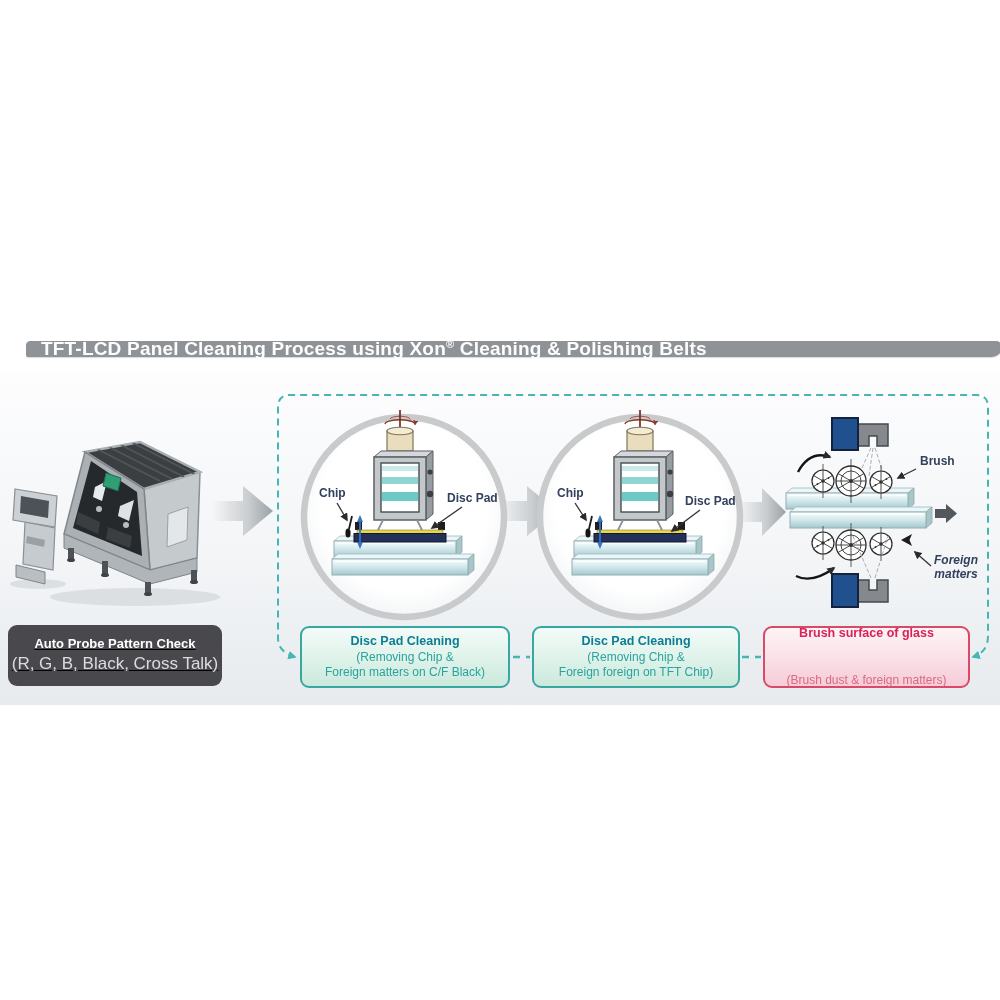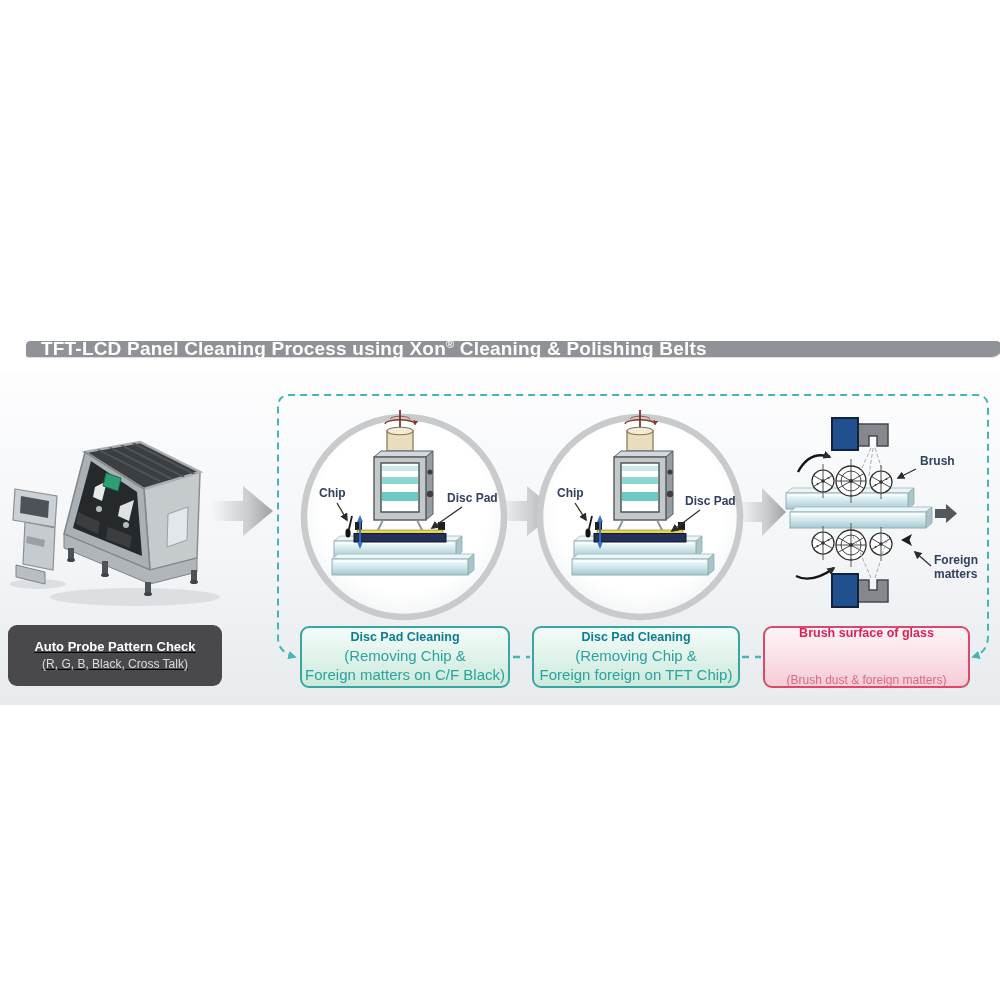--- a/index.html
+++ b/index.html
@@ -1,28 +1,28 @@
 <!DOCTYPE html>
 <html><head>
 <meta charset="utf-8">
 <style>
   html,body{margin:0;padding:0;}
   body{width:1000px;height:1000px;background:#ffffff;font-family:"Liberation Sans",sans-serif;position:relative;overflow:hidden;}
   #panel-bg{position:absolute;left:0;top:373px;width:1000px;height:332px;background:linear-gradient(180deg,#fdfdfe 0%,#f3f5f7 55%,#e7ebee 100%);}
   #title-bar{position:absolute;left:26px;top:341px;width:976px;height:16px;background:#8f9397;border-radius:6px 8px 14px 3px;box-shadow:0 1px 1px rgba(0,0,0,0.15);display:flex;align-items:center;}
   #title-bar .tt{color:#fcfdfd;font-size:19px;font-weight:700;padding-left:15px;letter-spacing:0.2px;white-space:nowrap;}
   #title-bar .reg{color:#fcfdfd;font-size:11px;font-weight:700;vertical-align:super;line-height:1;}
-  .diagram-label{position:absolute;color:#33415c;font-size:12px;font-weight:700;}
+  .diagram-label{position:absolute;color:#33415c;font-size:12px;font-weight:700;text-align:center;}
   .step-box{position:absolute;border-radius:9px;display:flex;flex-direction:column;justify-content:center;text-align:center;line-height:1.3;}
   .step-dark{left:8px;top:625px;width:214px;height:61px;background:#48484d;border-radius:9px;text-decoration:underline;}
   .step-dark .t{color:#ffffff;font-weight:700;font-size:13px;}
-  .step-dark .s{color:#dcdcdf;font-size:12px;margin-top:1px;}
+  .step-dark .s{color:#dcdcdf;font-size:17px;margin-top:1px;}
   .step-teal{border:2px solid #38a7a1;background:linear-gradient(180deg,#f3fbf8 0%,#e2f4ec 45%,#cbe9dc 100%);}
   .step-teal .t{color:#0c7d93;font-weight:700;font-size:12.5px;}
-  .step-teal .s{color:#2aa39d;font-size:15px;}
+  .step-teal .s{color:#2aa39d;font-size:12px;}
   #step2{left:300px;top:626px;width:206px;height:58px;}
   #step3{left:532px;top:626px;width:204px;height:58px;}
   .step-pink{left:763px;top:626px;width:203px;height:58px;border:2px solid #d84a68;background:linear-gradient(180deg,#fdf4f6 0%,#fae3e9 45%,#f6ccd7 100%);gap:32px;}
   .step-pink .t{color:#d9215a;font-weight:700;font-size:12.5px;}
   .step-pink .s{color:#d96a83;font-size:12px;}
   svg{position:absolute;left:0;top:0;}
 </style>
 </head>
 <body>
 
@@ -227,21 +227,21 @@
     <line x1="513" y1="657" x2="530" y2="657" stroke="#45b6b3" stroke-width="2.5" stroke-dasharray="7 6"></line>
     <line x1="742" y1="657" x2="761" y2="657" stroke="#45b6b3" stroke-width="2.5" stroke-dasharray="7 6"></line>
   </g>
 </svg>
 
 <div class="diagram-label" style="left:319px;top:486px;">Chip</div>
 <div class="diagram-label" style="left:447px;top:491px;">Disc Pad</div>
 <div class="diagram-label" style="left:557px;top:486px;">Chip</div>
 <div class="diagram-label" style="left:685px;top:494px;">Disc Pad</div>
 <div class="diagram-label" style="left:920px;top:454px;">Brush</div>
-<div class="diagram-label" style="left:934px;top:553px;line-height:1.2;"><span>Foreign</span><br><span>matters</span></div>
+<div class="diagram-label" style="left:934px;top:553px;line-height:1.2;font-style:italic;"><span>Foreign</span><br><span>matters</span></div>
 
 <div class="step-box step-dark">
   <div class="t">Auto Probe Pattern Check</div>
   <div class="s">(R, G, B, Black, Cross Talk)</div>
 </div>
 <div class="step-box step-teal" id="step2">
   <div class="t">Disc Pad Cleaning</div>
   <div class="s">(Removing Chip &amp;</div>
   <div class="s">Foreign matters on C/F Black)</div>
 </div>

